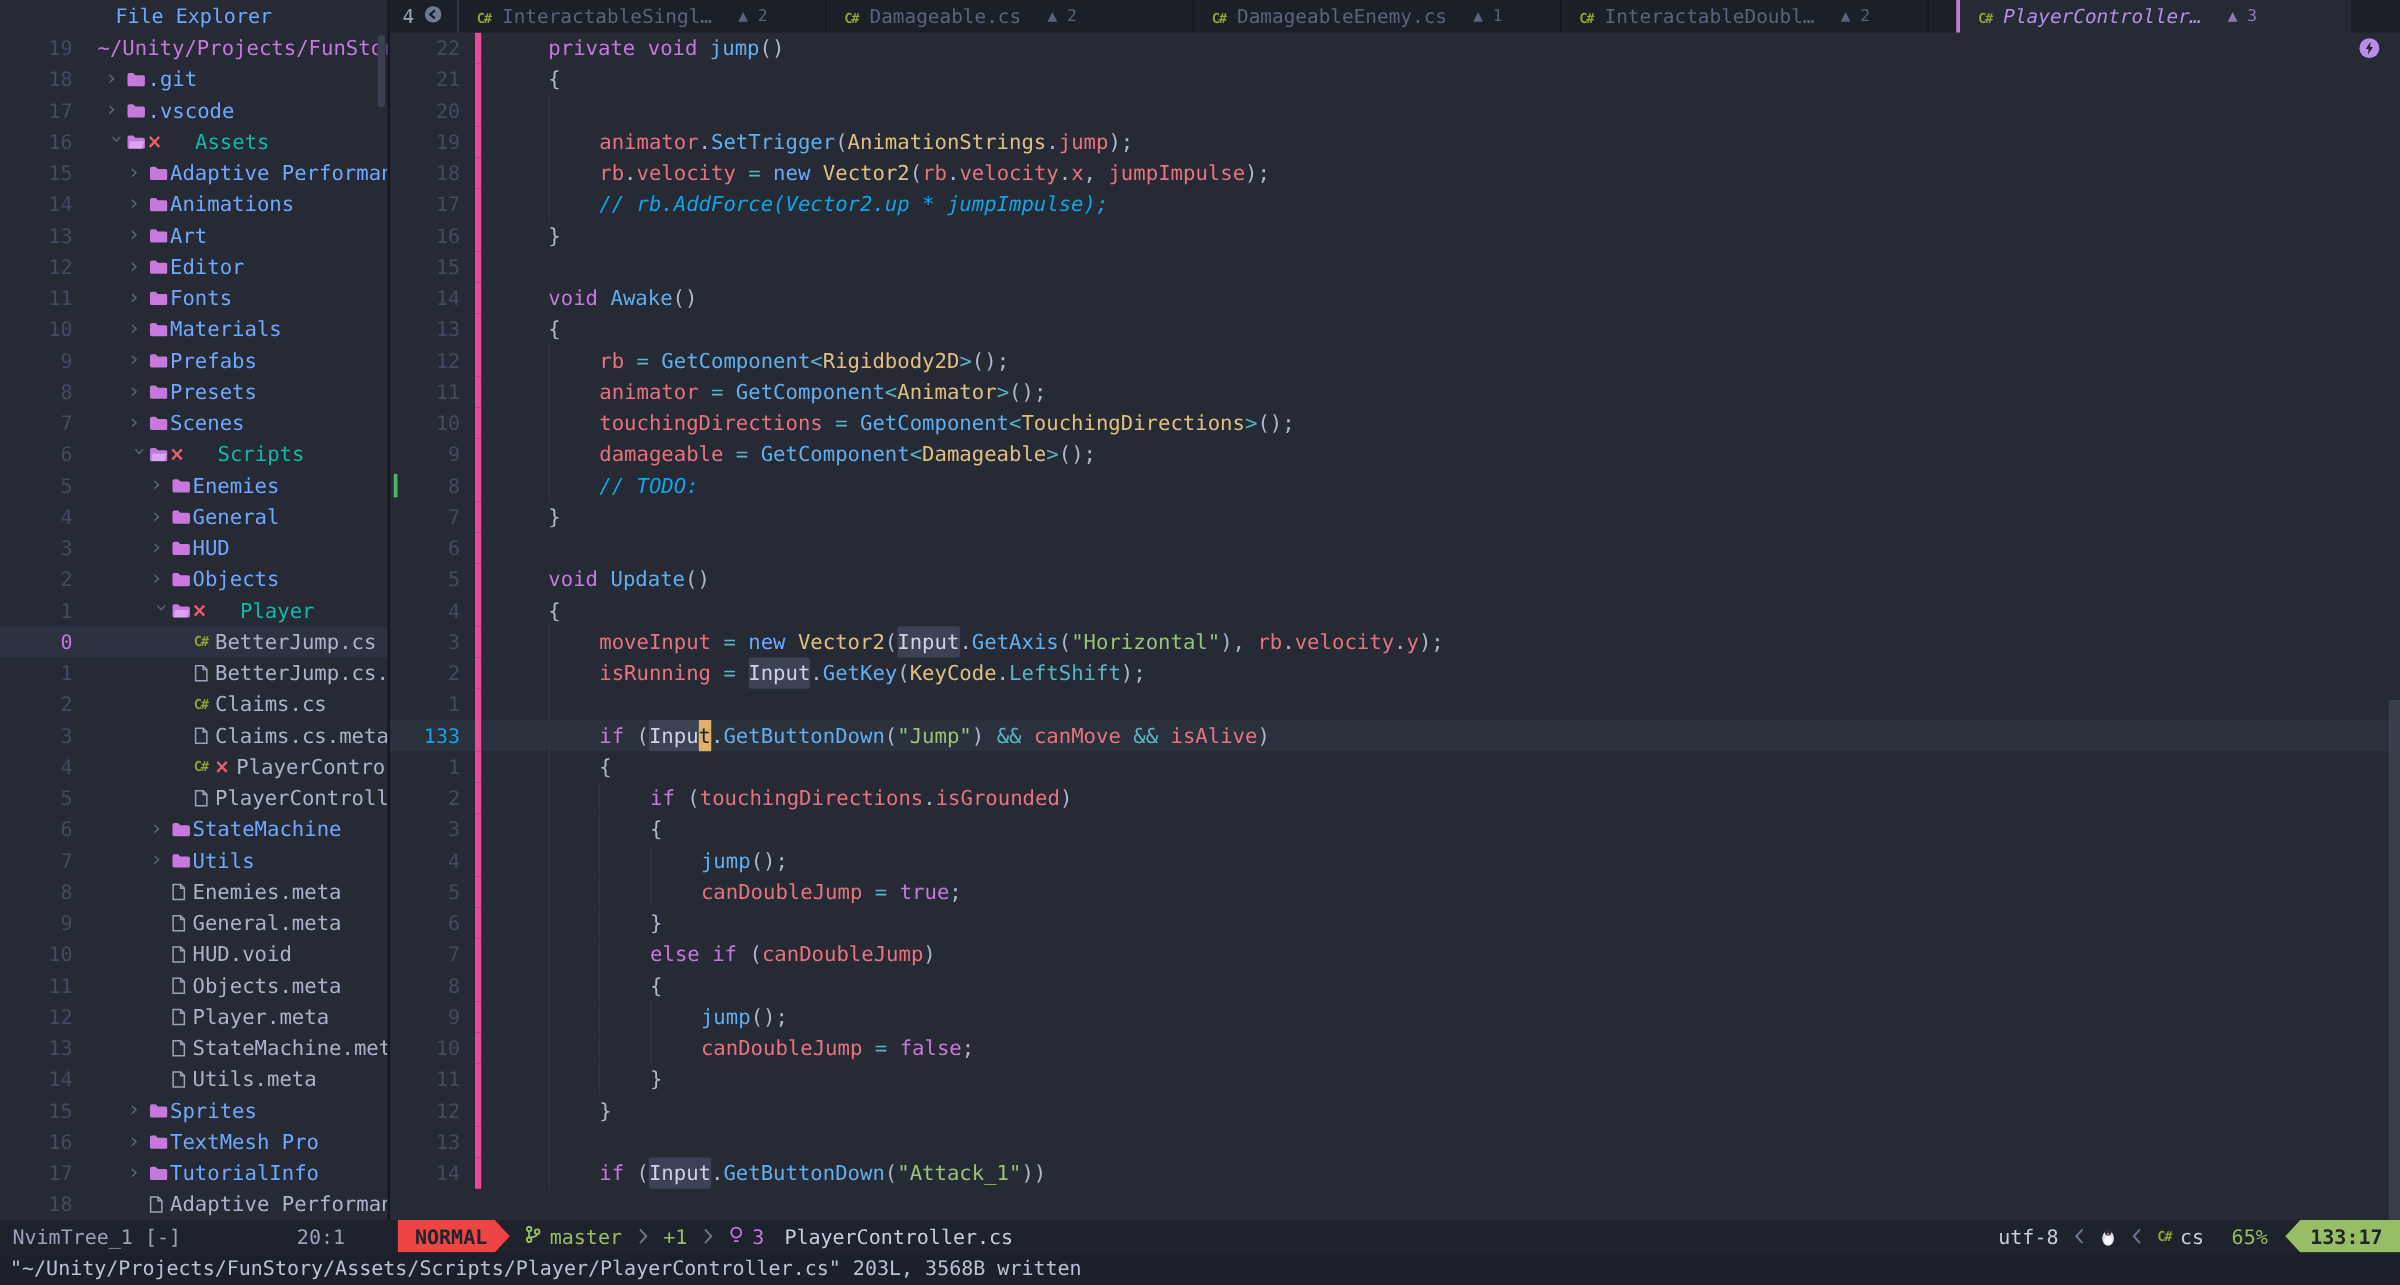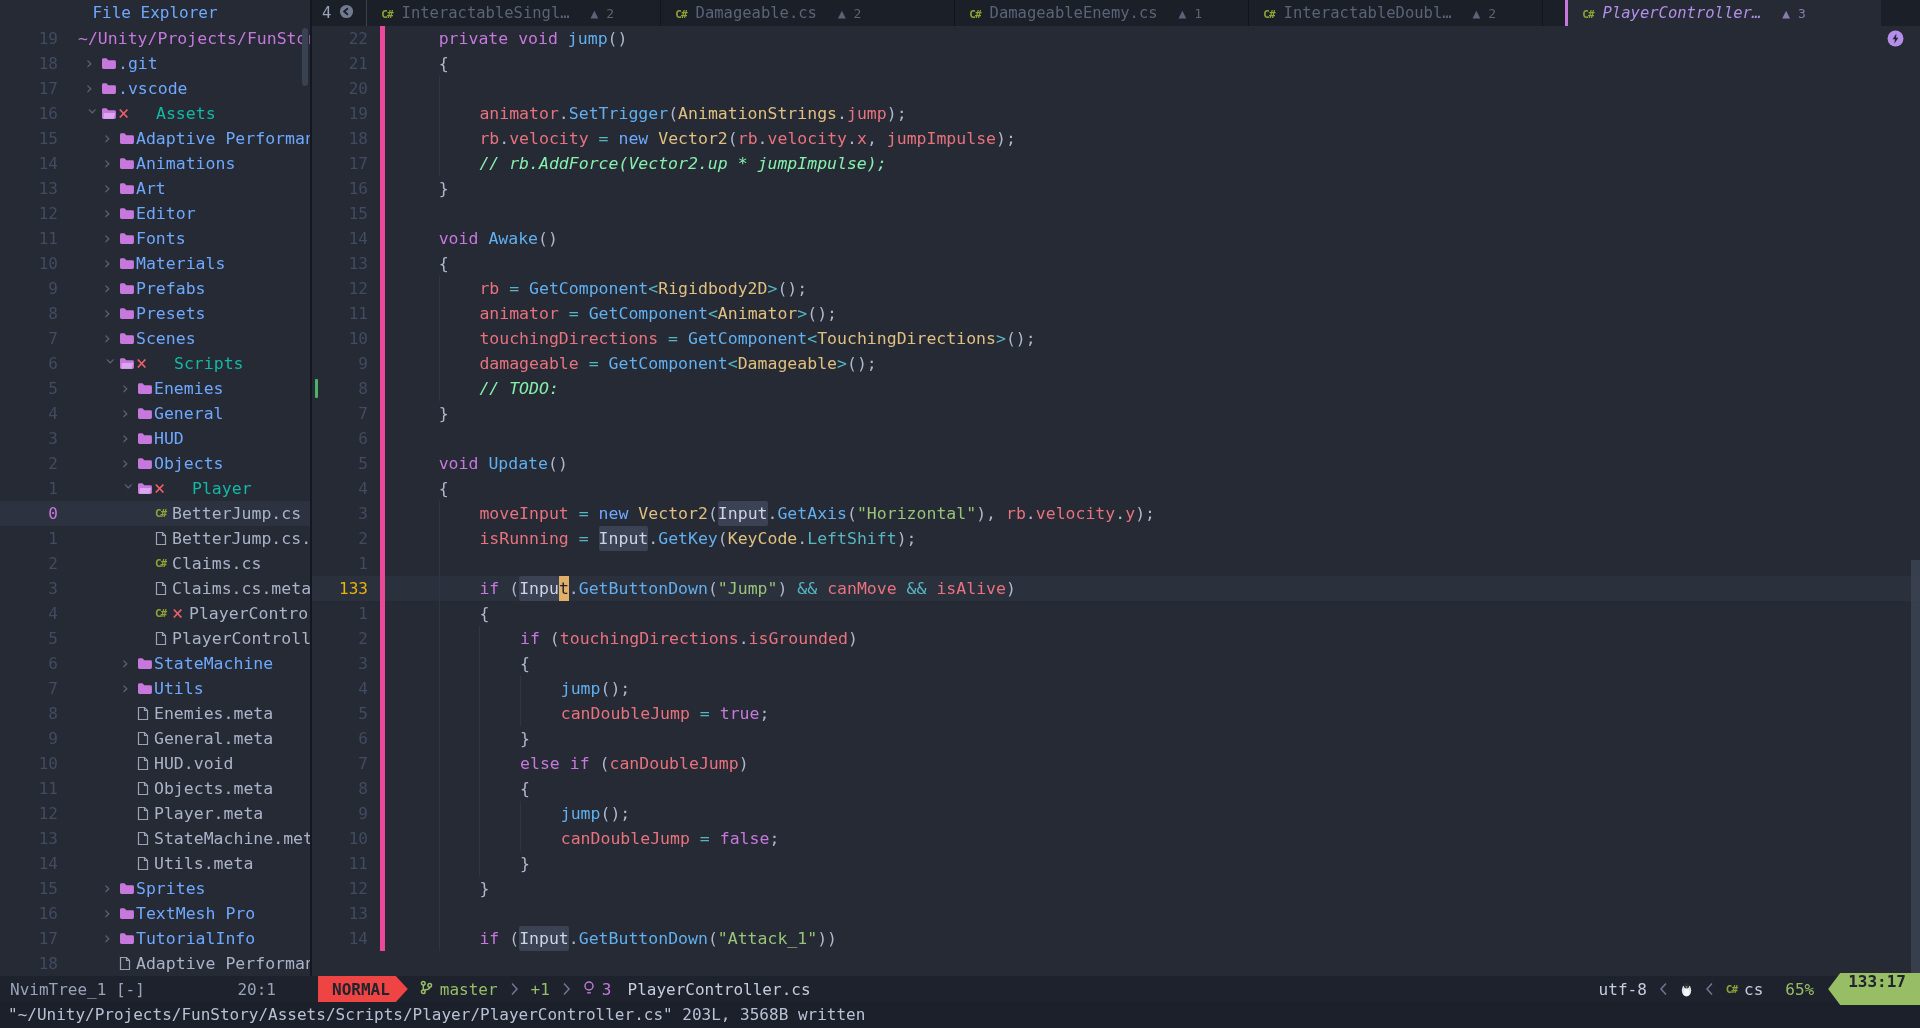--- a/index.html
+++ b/index.html
@@ -40,32 +40,32 @@
   .tab.active{width:316px;margin-left:22px;background:#252a34;border-left:3px solid #c678dd;border-right:none;color:#b48ee8;}
   .tab.active .tlabel{font-style:italic;}
   .tab.active .warn{color:#8d7bb0;}
 
   .code{position:relative;flex:1;overflow:hidden;}
   .crow{display:flex;height:25px;line-height:25px;white-space:pre;}
   .crow.cl{background:#2b303d;}
   .csign{flex:0 0 10px;position:relative;}
   .csign .gitadd{position:absolute;left:3px;top:3px;bottom:3px;width:3px;background:#4fb366;border-radius:1px;}
   .cnum{flex:0 0 46px;text-align:right;color:#414b61;font-size:16px;}
-  .crow.cl .cnum{color:#eab308;}
+  .crow.cl .cnum{color:#0ea5e9;}
   .ctext{padding-left:14px;border-left:5px solid #ec4899;margin-left:12px;white-space:pre;display:flex;}
   .ib{display:inline-block;width:39.7px;flex:0 0 39.7px;}
   .ib.g{border-left:1px solid #2f3542;}
   .tk{white-space:pre;}
   .tk-kw{color:#c678dd;}
   .tk-kw2{color:#6fa8ff;}
   .tk-fn{color:#61afef;}
   .tk-fld{color:#e8727e;}
   .tk-type{color:#e0c080;}
   .tk-str{color:#98c379;}
-  .tk-cmt{color:#86efac;font-style:italic;}
+  .tk-cmt{color:#0ea5e9;font-style:italic;}
   .tk-op{color:#56b6c2;}
   .tk-cst{color:#56b6c2;}
   .tk-pun{color:#aeb7cc;}
   .tk-hl{background:#3a4254;border-radius:2px;color:#ccd4e6;}
   .tk-cur{background:#e0af68;color:#1d212b;}
   .ed-scroll{position:absolute;top:560px;right:0;width:9px;height:416px;background:#3b4352;opacity:.85;}
   .corner-icon{position:absolute;top:30px;right:16px;width:17px;height:17px;}
 
   
   .statusline{display:flex;height:26px;align-items:center;background:#1d222d;font-size:16px;color:#c5cdde;}
@@ -73,21 +73,21 @@
            padding:0 34px 0 10px;color:#98a2b8;background:#1d222d;}
   .mode-badge{display:flex;align-items:center;background:#ef4444;color:#20242e;font-weight:bold;
               padding:0 18px 0 14px;height:26px;margin-left:8px;
               clip-path:polygon(0 0,calc(100% - 12px) 0,100% 50%,calc(100% - 12px) 100%,0 100%);}
   .st-item{display:flex;align-items:center;gap:7px;margin-left:12px;white-space:pre;}
   .green{color:#98be65;}
   .purple{color:#c678dd;}
   .sep{display:flex;align-items:center;margin-left:12px;}
   .st-spacer{flex:1;}
   .loc-badge{display:flex;align-items:center;background:#98be65;color:#20242e;font-weight:bold;
-             height:16px;padding:0 14px 16px 20px;margin-left:14px;
+             height:26px;padding:0 14px 0 20px;margin-left:14px;
              clip-path:polygon(12px 0,100% 0,100% 100%,12px 100%,0 50%);}
 
   
   .cmdline{height:26px;line-height:26px;background:#1c202a;color:#b9c1d4;padding-left:8px;
            white-space:pre;font-size:16px;}
 </style>
 </head>
 <body>
 
 <div class="screen">

